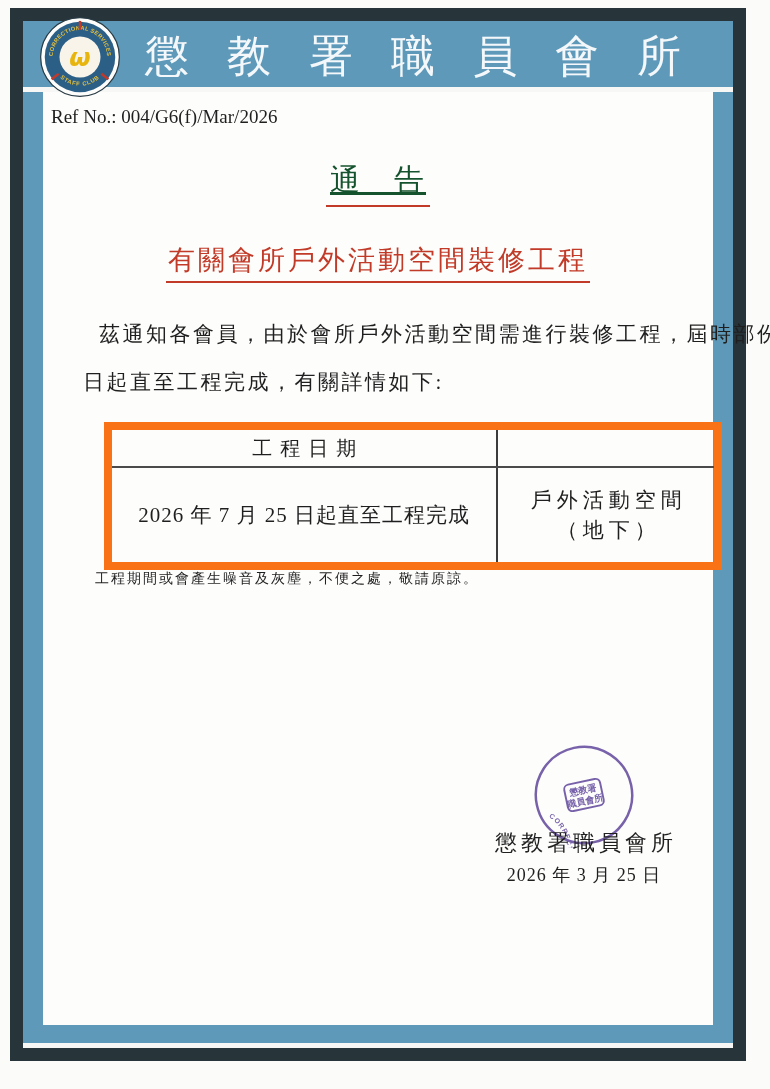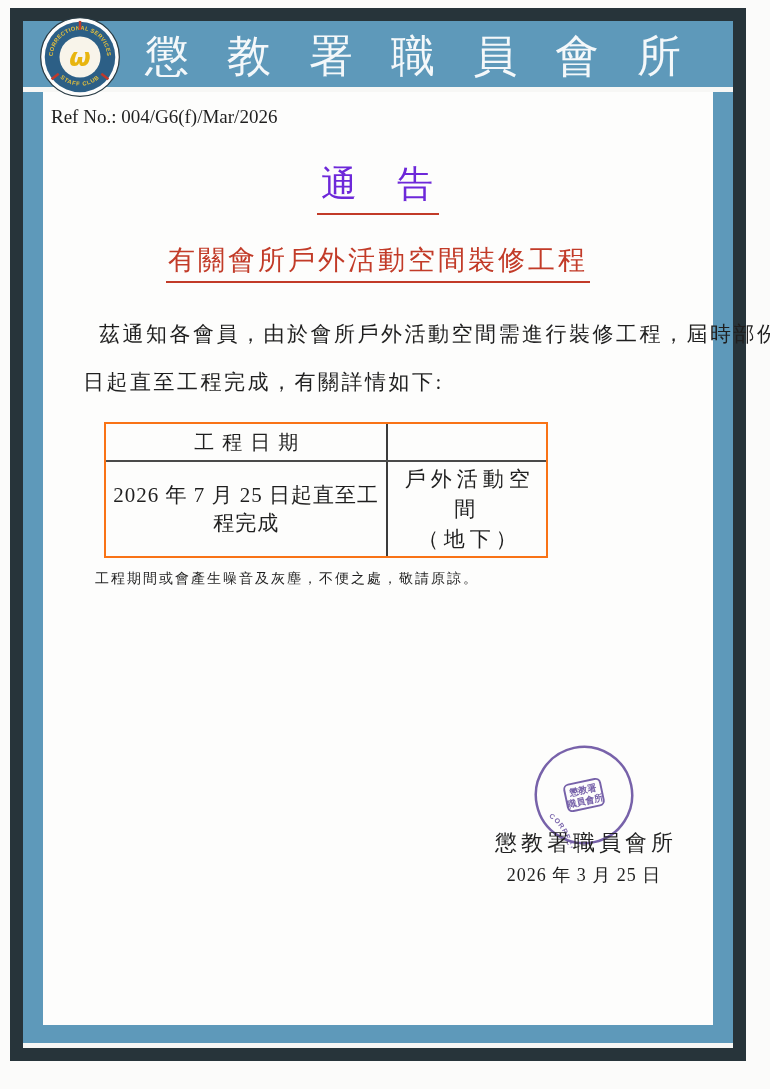--- a/index.html
+++ b/index.html
@@ -17,31 +17,31 @@
   .banner-title{flex:1;text-align:center;color:#f4f8fa;font-size:44px;letter-spacing:38px;
     text-indent:20px;white-space:nowrap;margin-top:4px;font-weight:400;}
   .white-sep{height:5px;background:#f7f7f5;flex:0 0 auto;}
   .inner-wrap{flex:1;padding:0 20px;box-sizing:border-box;display:flex;}
   .inner-frame{flex:1;background:#27343a;padding:0;box-sizing:border-box;display:flex;}
   .content{flex:1;background:#fdfdfc;position:relative;}
   .blue-gap{height:18px;flex:0 0 auto;}
   
   .ref-no{position:absolute;left:8px;top:14px;font-size:19px;}
   .notice-title{position:absolute;left:0;right:0;top:68px;text-align:center;}
-  .notice-title span{display:inline-block;color:#6d28d9;font-size:36px;letter-spacing:2px;
-    white-space:pre;border-bottom:2px solid #c23b28;padding:0 4px 4px 4px;}
+  .notice-title span{display:inline-block;color:#14532d;font-size:30px;letter-spacing:2px;
+    white-space:pre;border-bottom:2px solid #c23b28;padding:0 4px 4px 4px;text-decoration:underline;}
   .subject{position:absolute;left:0;right:0;top:150px;text-align:center;}
   .subject span{display:inline-block;color:#c23b28;font-size:27px;letter-spacing:3px;
     border-bottom:2px solid #c23b28;padding:0 2px 3px 2px;}
   .body-line{position:absolute;font-size:21px;letter-spacing:2.5px;white-space:nowrap;}
   .body-line.l1{left:56px;top:228px;}
   .body-line.l2{left:40px;top:276px;}
   .closing{position:absolute;left:52px;top:478px;font-size:14px;letter-spacing:2px;white-space:nowrap;}
   
-  .notice-table{position:absolute;left:61px;top:330px;width:444px;border:2px solid #f97316;box-sizing:border-box;}
+  .notice-table{position:absolute;left:61px;top:330px;width:618px;border:8px solid #f97316;box-sizing:border-box;}
   .t-row{display:grid;grid-template-columns:64.2% 35.8%;}
   .t-row.head{border-bottom:2px solid #4a4a4a;}
   .t-cell{display:flex;flex-direction:column;align-items:center;justify-content:center;text-align:center;}
   .t-cell.c1{border-right:2px solid #3c3c3c;}
   .t-row.head .t-cell{height:36px;font-size:20px;letter-spacing:8px;text-indent:8px;}
   .t-row.data .t-cell{height:94px;font-size:21px;}
   .t-row.data .c1{letter-spacing:1px;}
   .t-row.data .c2 div{letter-spacing:5px;text-indent:5px;line-height:30px;}
   
   .stamp{position:absolute;left:488px;top:650px;width:106px;height:106px;}

